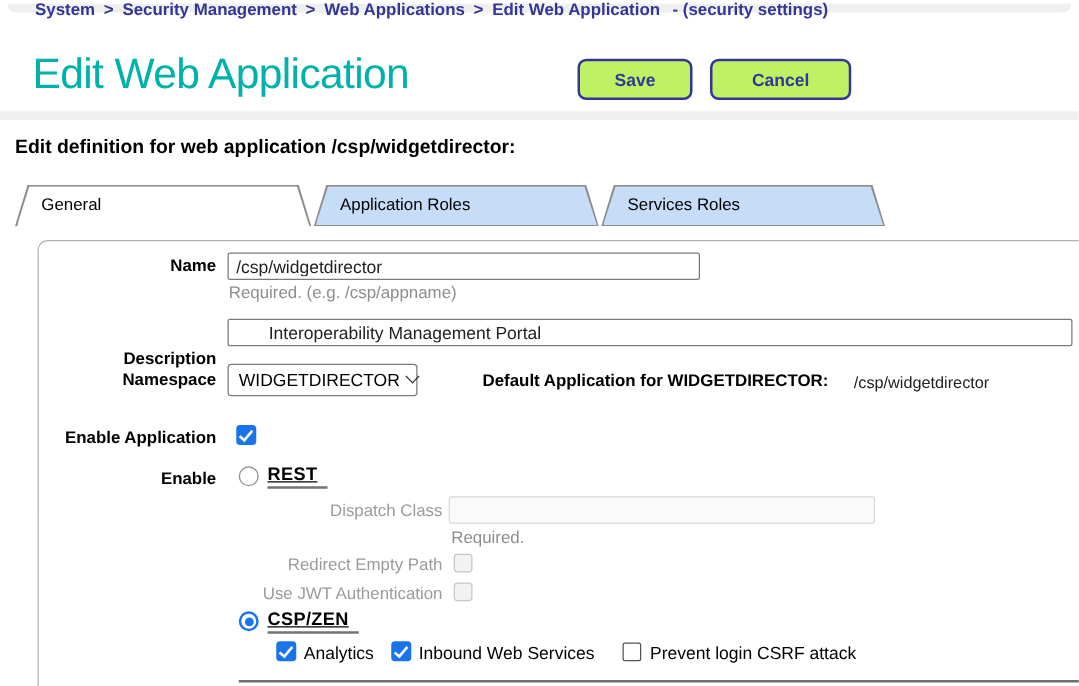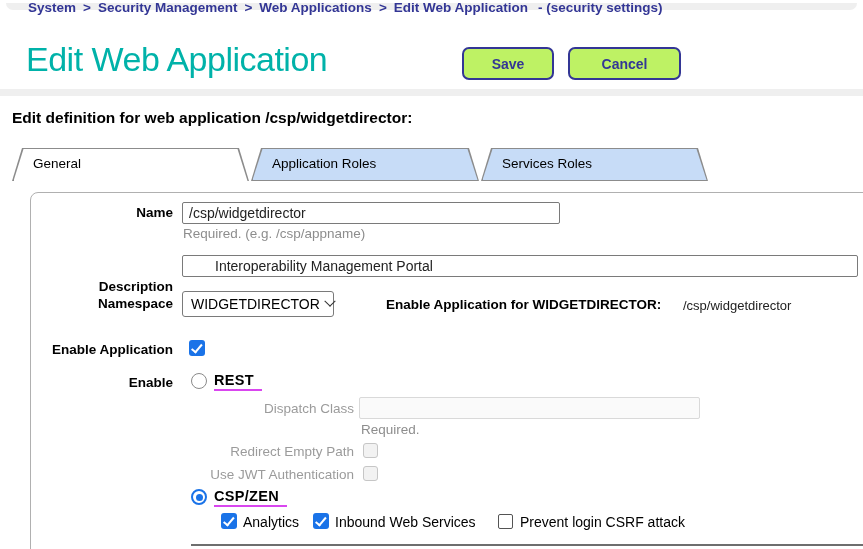--- a/index.html
+++ b/index.html
@@ -80,21 +80,21 @@
   .cb.unchecked { width:15px; height:15px; background:#fff; border:1.6px solid #545454; border-radius:2px; }
   .cb.disabled { width:15px; height:15px; background:#f2f2f2; border:1px solid #c6c6c6; border-radius:3px; cursor:default; }
 
   .radio { position:absolute; width:16px; height:16px; border-radius:50%; background:#fff; cursor:pointer; }
   .radio.unchecked { border:1.6px solid #8a8a8a; }
   .radio.checked { border:2px solid #1a73e8; }
   .radio.checked::after { content:""; position:absolute; left:2.5px; top:2.5px; width:7px; height:7px;
     border-radius:50%; background:#1a73e8; }
 
   .section-link { position:absolute; font-size:14.5px; font-weight:bold; color:#000;
-    border-bottom:2px solid #d946ef; padding:0 8px 1px 0; cursor:pointer; letter-spacing:0.3px; }
+    border-bottom:2px solid #737373; padding:0 8px 1px 0; cursor:pointer; letter-spacing:0.3px;text-decoration:underline; }
 
   .opt-label { position:absolute; font-size:14px; color:#000; white-space:nowrap; }
   .static-val { position:absolute; font-size:13px; color:#222; white-space:nowrap; }
   .bold-inline { position:absolute; font-size:13.5px; font-weight:bold; color:#000; white-space:nowrap; }
 
   .dark-divider { position:absolute; left:160px; top:351px; width:691px; height:2px; background:#6e6e6e; }
 </style>
 </head>
 <body>
 
@@ -138,21 +138,21 @@
     <div class="hint" style="left:152px; top:33px;">Required. (e.g. /csp/appname)</div>
 
     <div class="flabel" style="top:50px;margin-top:36px;">Description</div>
     <input class="tinput" style="left: 151px; top: 62px; width: 676px; padding-left: 32px;" value="Interoperability Management Portal">
 
     <div class="flabel" style="top:103px;">Namespace</div>
     <div class="select">
       <span class="sel-text">WIDGETDIRECTOR</span>
       <span class="chevron"></span>
     </div>
-    <div class="bold-inline" style="left:355px; top:104px;">Enable Application for WIDGETDIRECTOR:</div>
+    <div class="bold-inline" style="left:355px; top:104px;">Default Application for WIDGETDIRECTOR:</div>
     <div class="static-val" style="left:652px; top:105px;">/csp/widgetdirector</div>
 
     <div class="flabel" style="top:149px;">Enable Application</div>
     <div class="cb checked" style="left:158px; top:147px;"></div>
 
     <div class="flabel" style="top:182px;">Enable</div>
     <div class="radio unchecked" style="left:160px; top:180px;"></div>
     <div class="section-link" style="left:183px; top:179px;">REST</div>
 
     <div class="flabel-wide" style="top:208px;">Dispatch Class</div>

